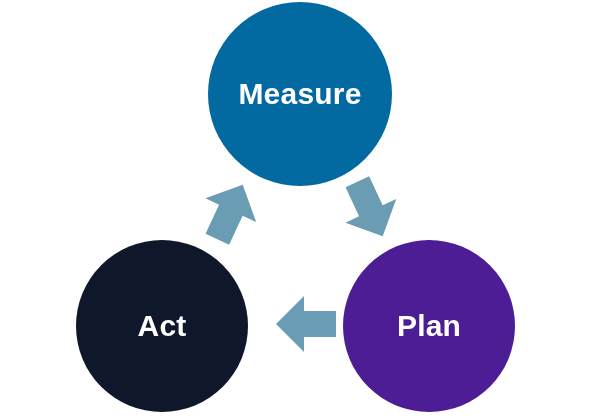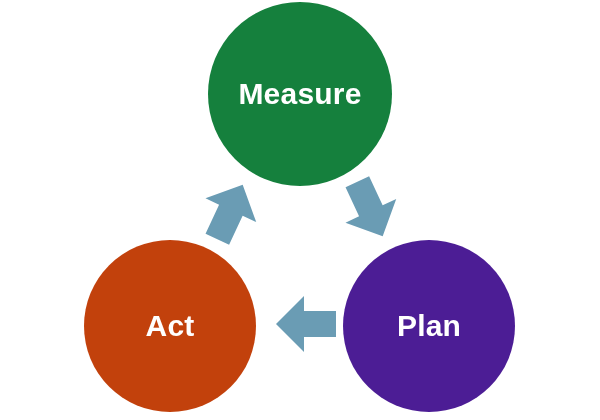--- a/index.html
+++ b/index.html
@@ -55,25 +55,25 @@
 
     <g transform="translate(370,209) rotate(65)">
       <polygon points="30,0 2,-28 2,-13 -30,-13 -30,13 2,13 2,28" fill="#6a9cb4"></polygon>
     </g>
 
     <g transform="translate(306,324) rotate(180)">
       <polygon points="30,0 2,-28 2,-13 -30,-13 -30,13 2,13 2,28" fill="#6a9cb4"></polygon>
     </g>
   </svg>
 
-  <div class="node" id="node-measure" style="left: 208px; top: 2px; width: 184px; height: 184px; background: #15803d;">
+  <div class="node" id="node-measure" style="left: 208px; top: 2px; width: 184px; height: 184px; background: #0369a1;">
     <span class="node-label" style="font-size: 30px; color: rgb(255, 255, 255);">Measure</span>
   </div>
 
-  <div class="node" id="node-act" style="left: 84px; top: 240px; width: 172px; height: 172px; background: #c2410c; text-align: center;">
+  <div class="node" id="node-act" style="left: 76px; top: 240px; width: 172px; height: 172px; background: #0f172a; text-align: center;">
     <span class="node-label" style="font-size: 30px; color: rgb(255, 255, 255);">Act</span>
   </div>
 
   <div class="node" id="node-plan" style="left: 343px; top: 240px; width: 172px; height: 172px; background: #4c1d95;">
     <span class="node-label" style="font-size: 30px; color: rgb(255, 255, 255);">Plan</span>
   </div>
 
 </div>
 
 </body></html>

